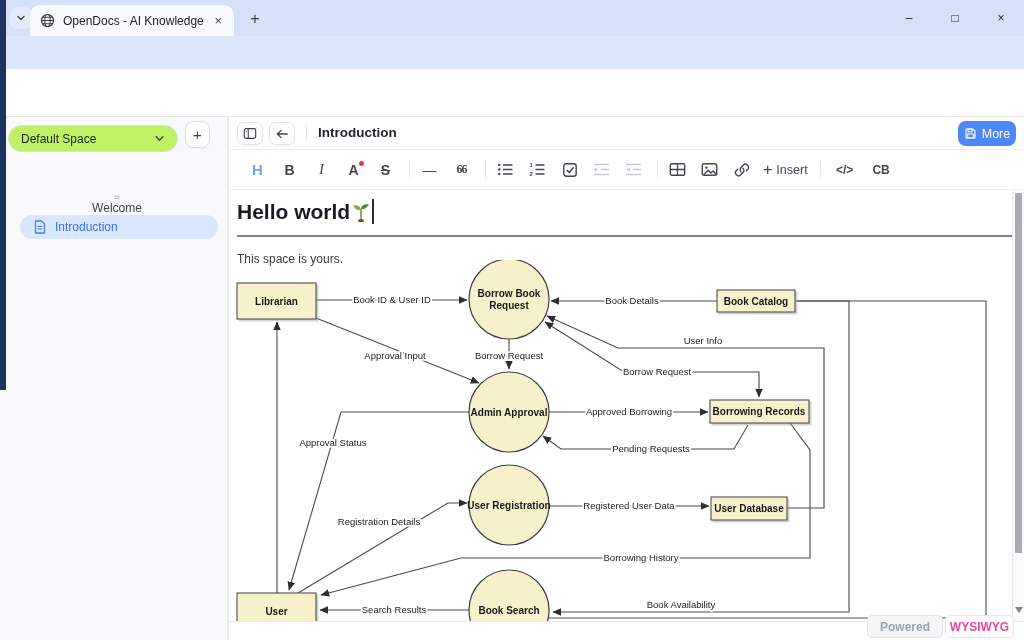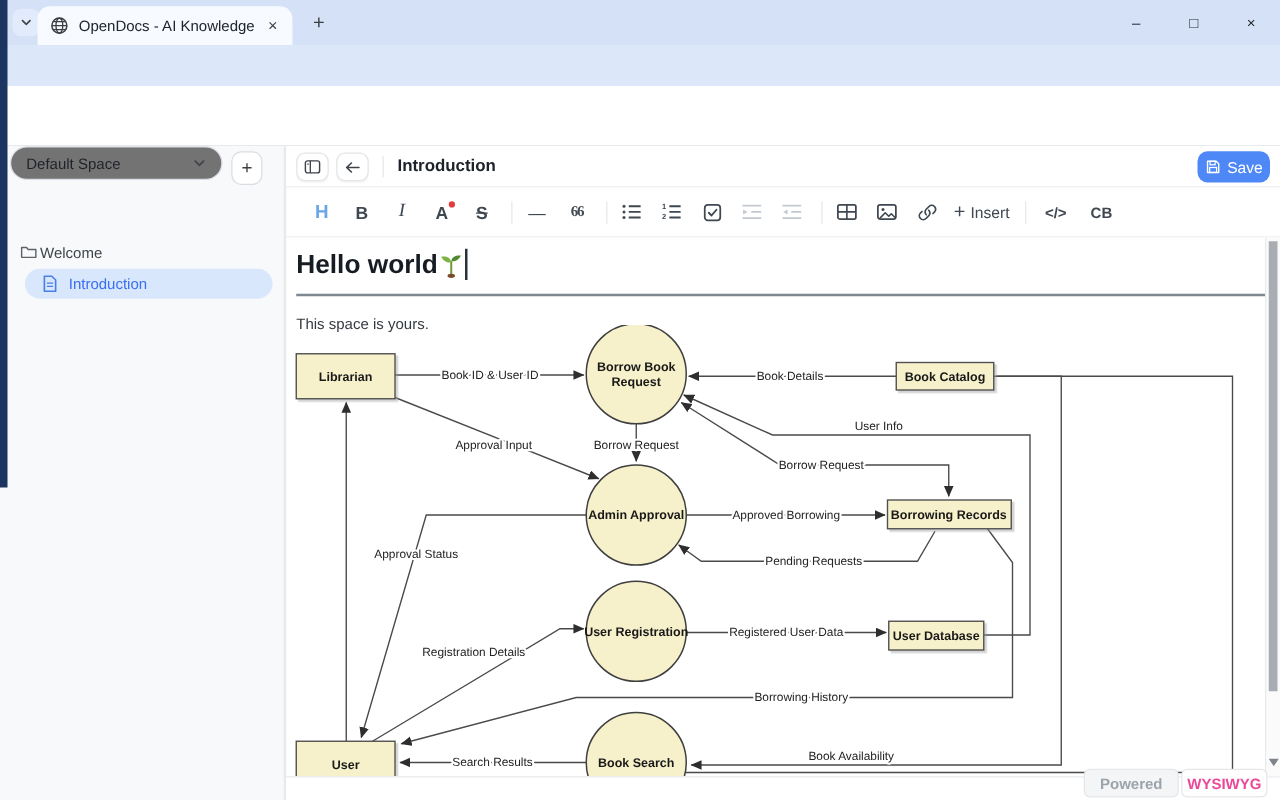--- a/index.html
+++ b/index.html
@@ -34,26 +34,26 @@
   .logo { position:absolute; left:14px; top:76px; width:32px; height:32px; }
   .app-name { position:absolute; left:52px; top:78px; font-size:14px; font-weight:bold; color:#1f2530; }
   .powered { position:absolute; left:52px; top:95px; font-size:10.5px; color:#4b5158; }
   .powered a { color:#4b5158; text-decoration:underline; }
   .share-btn { position:absolute; left:846px; top:80px; width:62px; height:27px; border:1px solid #d6dae0; border-radius:15px; background:#fff; display:flex; align-items:center; justify-content:center; gap:6px; font-size:12.5px; font-weight:bold; color:#232a33; }
   .moreapps-btn { position:absolute; left:915px; top:80px; width:73px; height:27px; border-radius:8px; background:linear-gradient(100deg,#33b173,#17a07e); color:#fff; font-size:12px; font-weight:bold; display:flex; align-items:center; justify-content:center; }
   .v-avatar { position:absolute; left:993px; top:77px; width:30px; height:30px; border-radius:50%; background:#1d8a4b; border:2px solid #0e6334; color:#fff; font-weight:bold; font-size:15px; display:flex; align-items:center; justify-content:center; }
 
   
   .sidebar { position:absolute; left:0; top:117px; width:228px; height:523px; background:#f8f9fb; border-right:1px solid #e7e9ec; }
-  .space-select { position:absolute; left:8px; top:0; width:170px; height:27px; background:#737373; border:1px solid #d9dde3; border-radius:14px; display:flex; align-items:center; padding:0 12px; font-size:12px; color:#1f2329; }
+  .space-select { position:absolute; left:8px; top:8px; width:170px; height:27px; background:#bef264; border:1px solid #d9dde3; border-radius:14px; display:flex; align-items:center; padding:0 12px; font-size:12px; color:#1f2329; }
   .space-select .spacer { flex:1; }
   .add-btn { position:absolute; left:185px; top:4px; width:25px; height:27px; background:#fff; border:1px solid #d9dde3; border-radius:8px; display:flex; align-items:center; justify-content:center; font-size:15px; color:#3c4043; }
   .search-box { position:absolute; left:8px; top:41px; width:198px; height:26px; background:#ebedf1; border-radius:13px; display:flex; align-items:center; padding:0 10px; gap:8px; }
   .search-ph { font-size:12px; color:#81868d; }
-  .tree-folder { position:absolute; left:12px; top:78px; width:206px; height:20px; display:flex; gap:2px; font-size:12px; color:#40454c; padding-left:4px; }
+  .tree-folder { position:absolute; left:12px; top:78px; width:206px; height:20px; display:flex; align-items:center; gap:2px; font-size:12px; color:#40454c; padding-left:4px;flex-direction:column; }
   .tree-page { position:absolute; left:20px; top:98px; width:198px; height:24px; background:#d8e7fc; border-radius:12px; display:flex; align-items:center; gap:9px; font-size:12px; color:#3a6ff0; padding-left:14px; }
 
   
   .main { position:absolute; left:228px; top:117px; width:796px; height:523px; background:#fff; border-left:1px solid #e8eaec; }
   .titlebar { position:absolute; left:0; top:0; width:796px; height:32px; background:#fff; }
   .tb-btn { position:absolute; top:5px; width:26px; height:23px; background:#fff; border:1px solid #e3e5e9; border-radius:7px; box-shadow:0 1px 1px rgba(0,0,0,.04); display:flex; align-items:center; justify-content:center; color:#3d434b; }
   .tb-divider { position:absolute; left:77px; top:8px; width:1px; height:17px; background:#e6e8eb; }
   .doc-title { position:absolute; left:89px; top:8px; font-size:13.5px; font-weight:bold; color:#1e232b; }
   .save-btn { position:absolute; right:9px; top:4px; width:58px; height:25px; background:#4e88f6; border-radius:8px; color:#fff; font-size:12.5px; display:flex; align-items:center; justify-content:center; gap:5px; }
 
@@ -215,21 +215,21 @@
           </svg>
       </div>
       <div class="tb-divider"></div>
       <div class="doc-title">Introduction</div>
       <div class="save-btn">
         <svg class="ico" width="13" height="13" viewBox="0 0 16 16">
             <path d="M2.5 2.5 H11 L13.5 5 V13.5 H2.5 Z" fill="none" stroke="#fff" stroke-width="1.4" stroke-linejoin="round"></path>
             <rect x="5" y="2.5" width="5" height="3.4" fill="none" stroke="#fff" stroke-width="1.2"></rect>
             <rect x="4.6" y="8.6" width="6.8" height="4.9" fill="none" stroke="#fff" stroke-width="1.2"></rect>
           </svg>
-        <span>Save</span>
+        <span>More</span>
       </div>
     </div>
 
     <div class="fmt-toolbar">
       <div class="fmt blue">H</div>
       <div class="fmt bold">B</div>
       <div class="fmt italic">I</div>
       <div class="fmt color-a">A</div>
       <div class="fmt strike">S</div>
       <div class="fmt-div"></div>

